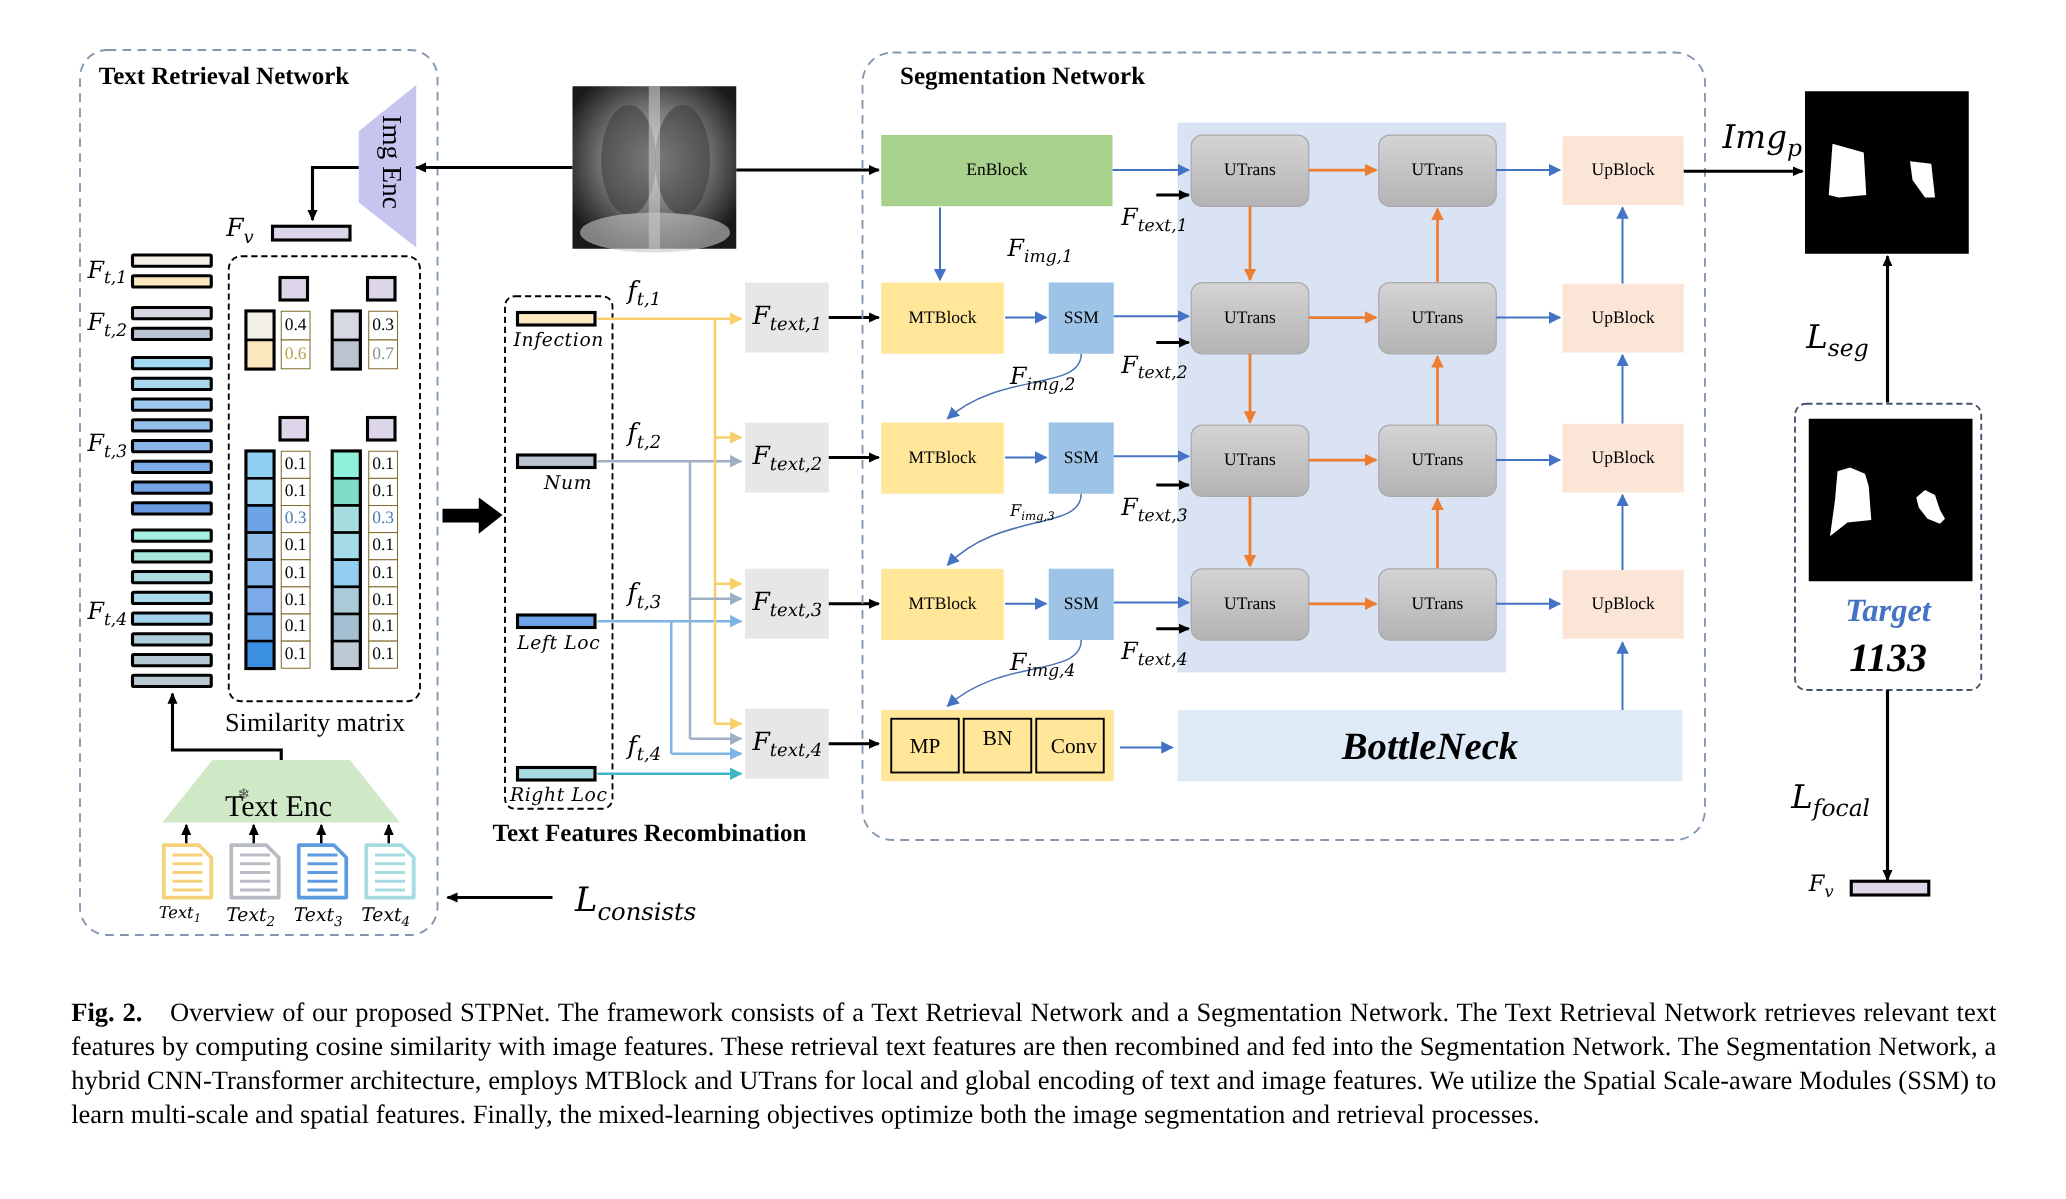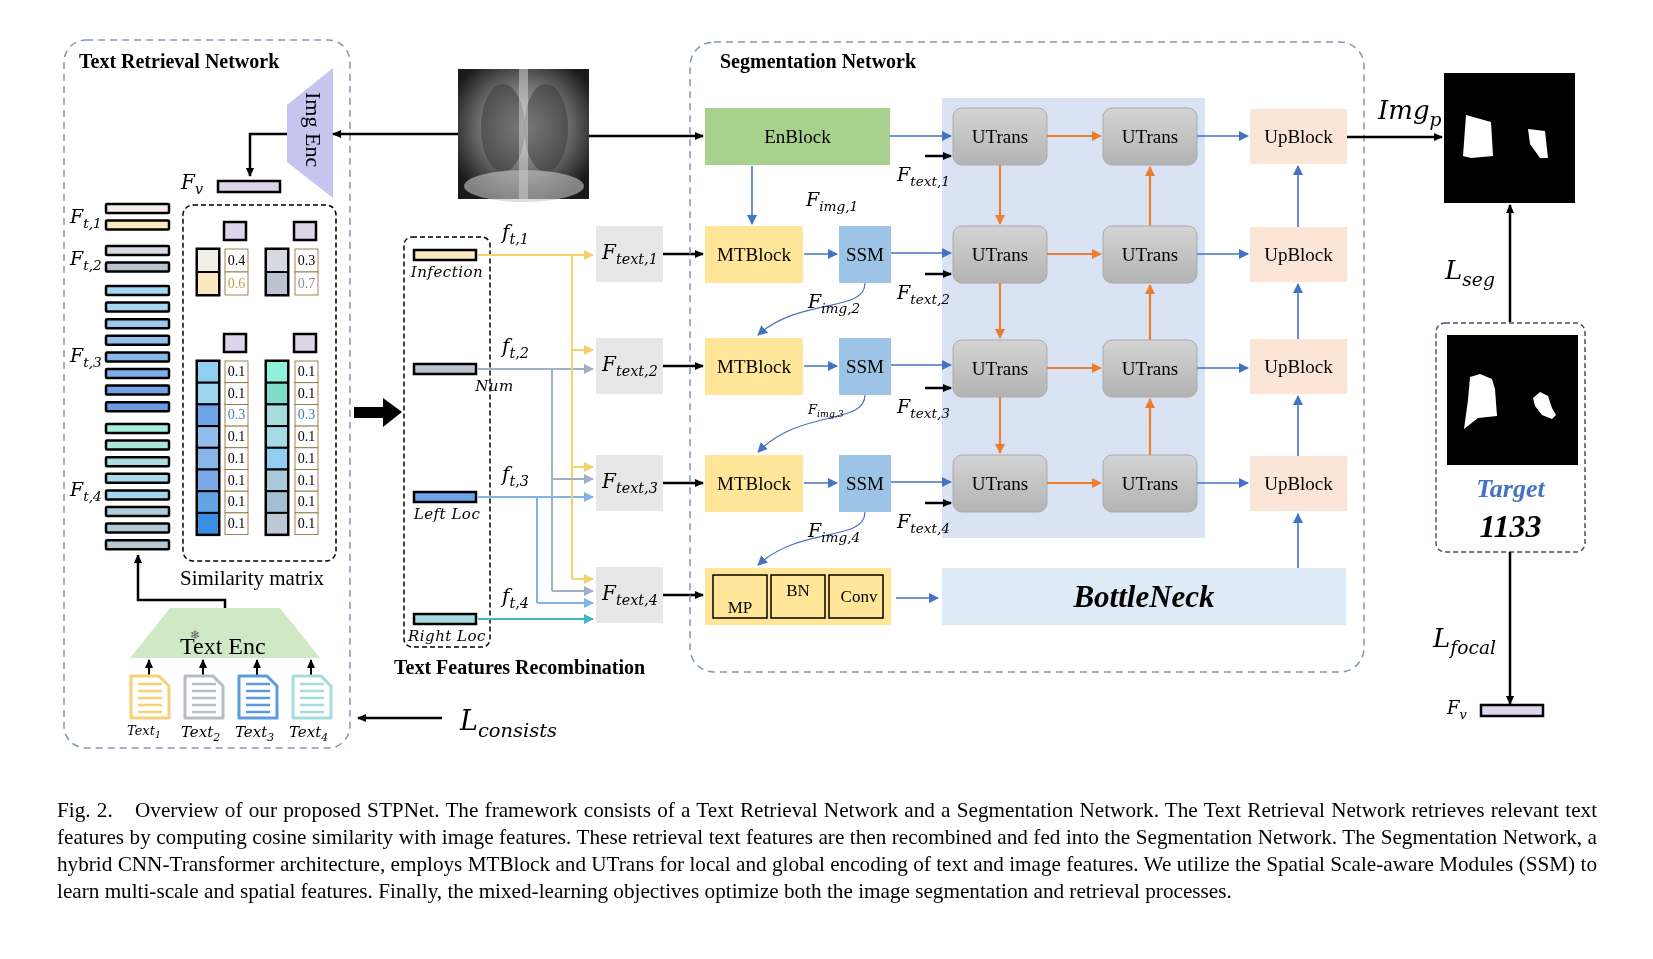--- a/index.html
+++ b/index.html
@@ -1,24 +1,24 @@
 <!DOCTYPE html>
 <html><head>
 <meta charset="utf-8">
 <style>
   html,body{margin:0;padding:0;background:#fff;}
   body{width:1653px;height:959px;position:relative;overflow:hidden;font-family:"Liberation Serif",serif;color:#000;}
   .abs{position:absolute;}
   svg#diagram{position:absolute;left:0;top:0;}
   .ttl{font-family:"Liberation Serif",serif;font-weight:bold;font-size:20px;}
-  .blk{display:flex;align-items:center;justify-content:center;font-family:"Liberation Serif",serif;font-size:19px;}
+  .blk{display:flex;align-items:center;justify-content:center;font-family:"Liberation Serif",serif;font-size:14px;}
   .math{font-family:"DejaVu Serif",serif;font-style:italic;}
   .sub{font-size:0.72em;vertical-align:-0.35em;}
   .caption{position:absolute;left:57px;top:797px;width:1540px;font-family:"Liberation Serif",serif;font-size:21.2px;line-height:27px;text-align:justify;text-align-last:left;}
-  .caption .figno{margin-right:16px;}
+  .caption .figno{margin-right:16px;font-weight:bold;}
 </style>
 </head>
 <body>
 
 <svg id="diagram" width="1653" height="790" viewBox="0 0 1653 790">
   <defs>
     <marker id="ah-black" markerWidth="10" markerHeight="10" refX="8" refY="5" orient="auto" markerUnits="userSpaceOnUse">
         <path d="M0,1 L9,5 L0,9 z" fill="#000"></path>
       </marker>
     <marker id="ah-blue" markerWidth="12" markerHeight="12" refX="9" refY="6" orient="auto" markerUnits="userSpaceOnUse">
@@ -349,21 +349,21 @@
     <div class="abs math" style="left: 181px; top: 723px; font-size: 15px;"><span>Text</span><span class="sub">2</span></div>
     <div class="abs math" style="left: 235px; top: 723px; font-size: 15px;"><span>Text</span><span class="sub">3</span></div>
     <div class="abs math" style="left: 289px; top: 723px; font-size: 15px;"><span>Text</span><span class="sub">4</span></div>
   </div>
 
 <div class="abs math" style="left:460px;top:705px;font-size:27px;"><span>L</span><span class="sub">consists</span></div>
 
 <div id="recomb-labels">
     <div class="abs math" style="left: 404px; top: 263px; width: 86px; text-align: center; font-size: 15px; letter-spacing: 0.5px;"><span>Infection</span></div>
     <div class="abs math" style="left: 502px; top: 220px; font-size: 20px;"><span>f</span><span class="sub">t,1</span></div>
-    <div class="abs math" style="left: 404px; top: 377px; width: 101px; text-align: center; font-size: 15px; letter-spacing: 0.5px; padding-left: 40px;"><span>Num</span></div>
+    <div class="abs math" style="left: 404px; top: 377px; width: 101px; text-align: center; font-size: 15px; letter-spacing: 0.5px;"><span>Num</span></div>
     <div class="abs math" style="left: 502px; top: 334px; font-size: 20px;"><span>f</span><span class="sub">t,2</span></div>
     <div class="abs math" style="left: 404px; top: 505px; width: 86px; text-align: center; font-size: 15px; letter-spacing: 0.5px;"><span>Left Loc</span></div>
     <div class="abs math" style="left: 502px; top: 462px; font-size: 20px;"><span>f</span><span class="sub">t,3</span></div>
     <div class="abs math" style="left: 404px; top: 627px; width: 86px; text-align: center; font-size: 15px; letter-spacing: 0.5px;"><span>Right Loc</span></div>
     <div class="abs math" style="left: 502px; top: 584px; font-size: 20px;"><span>f</span><span class="sub">t,4</span></div>
     <div class="abs math" style="left: 602px; top: 240px; font-size: 20px;"><span>F</span><span class="sub">text,1</span></div>
     <div class="abs math" style="left: 602px; top: 352px; font-size: 20px;"><span>F</span><span class="sub">text,2</span></div>
     <div class="abs math" style="left: 602px; top: 469px; font-size: 20px;"><span>F</span><span class="sub">text,3</span></div>
     <div class="abs math" style="left: 602px; top: 581px; font-size: 20px;"><span>F</span><span class="sub">text,4</span></div>
   </div>
@@ -389,21 +389,21 @@
       <span>SSM</span>
     </div>
     <div class="abs math" style="left: 808px; top: 402px; font-size: 13px;"><span>F</span><span class="sub">img,3</span></div>
     <div class="abs blk" style="left: 705px; top: 455px; width: 98px; height: 57px;">
       <span>MTBlock</span>
     </div>
     <div class="abs blk" style="left: 839px; top: 455px; width: 52px; height: 57px;">
       <span>SSM</span>
     </div>
     <div class="abs math" style="left: 808px; top: 519px; font-size: 19px;"><span>F</span><span class="sub">img,4</span></div>
-    <div class="abs blk" style="left: 713px; top: 575px; width: 54px; height: 43px; font-size: 17px; align-items: flex-end;">
+    <div class="abs blk" style="left: 713px; top: 575px; width: 54px; height: 43px; font-size: 17px;">
       <span>MP</span>
     </div>
     <div class="abs blk" style="left: 771px; top: 575px; width: 54px; height: 31px; font-size: 17px;">
       <span>BN</span>
     </div>
     <div class="abs blk" style="left: 829px; top: 575px; width: 60px; height: 43px; font-size: 17px;">
       <span>Conv</span>
     </div>
     <div class="abs blk" style="left: 953px; top: 108px; width: 94px; height: 57px;">
       <span>UTrans</span>

